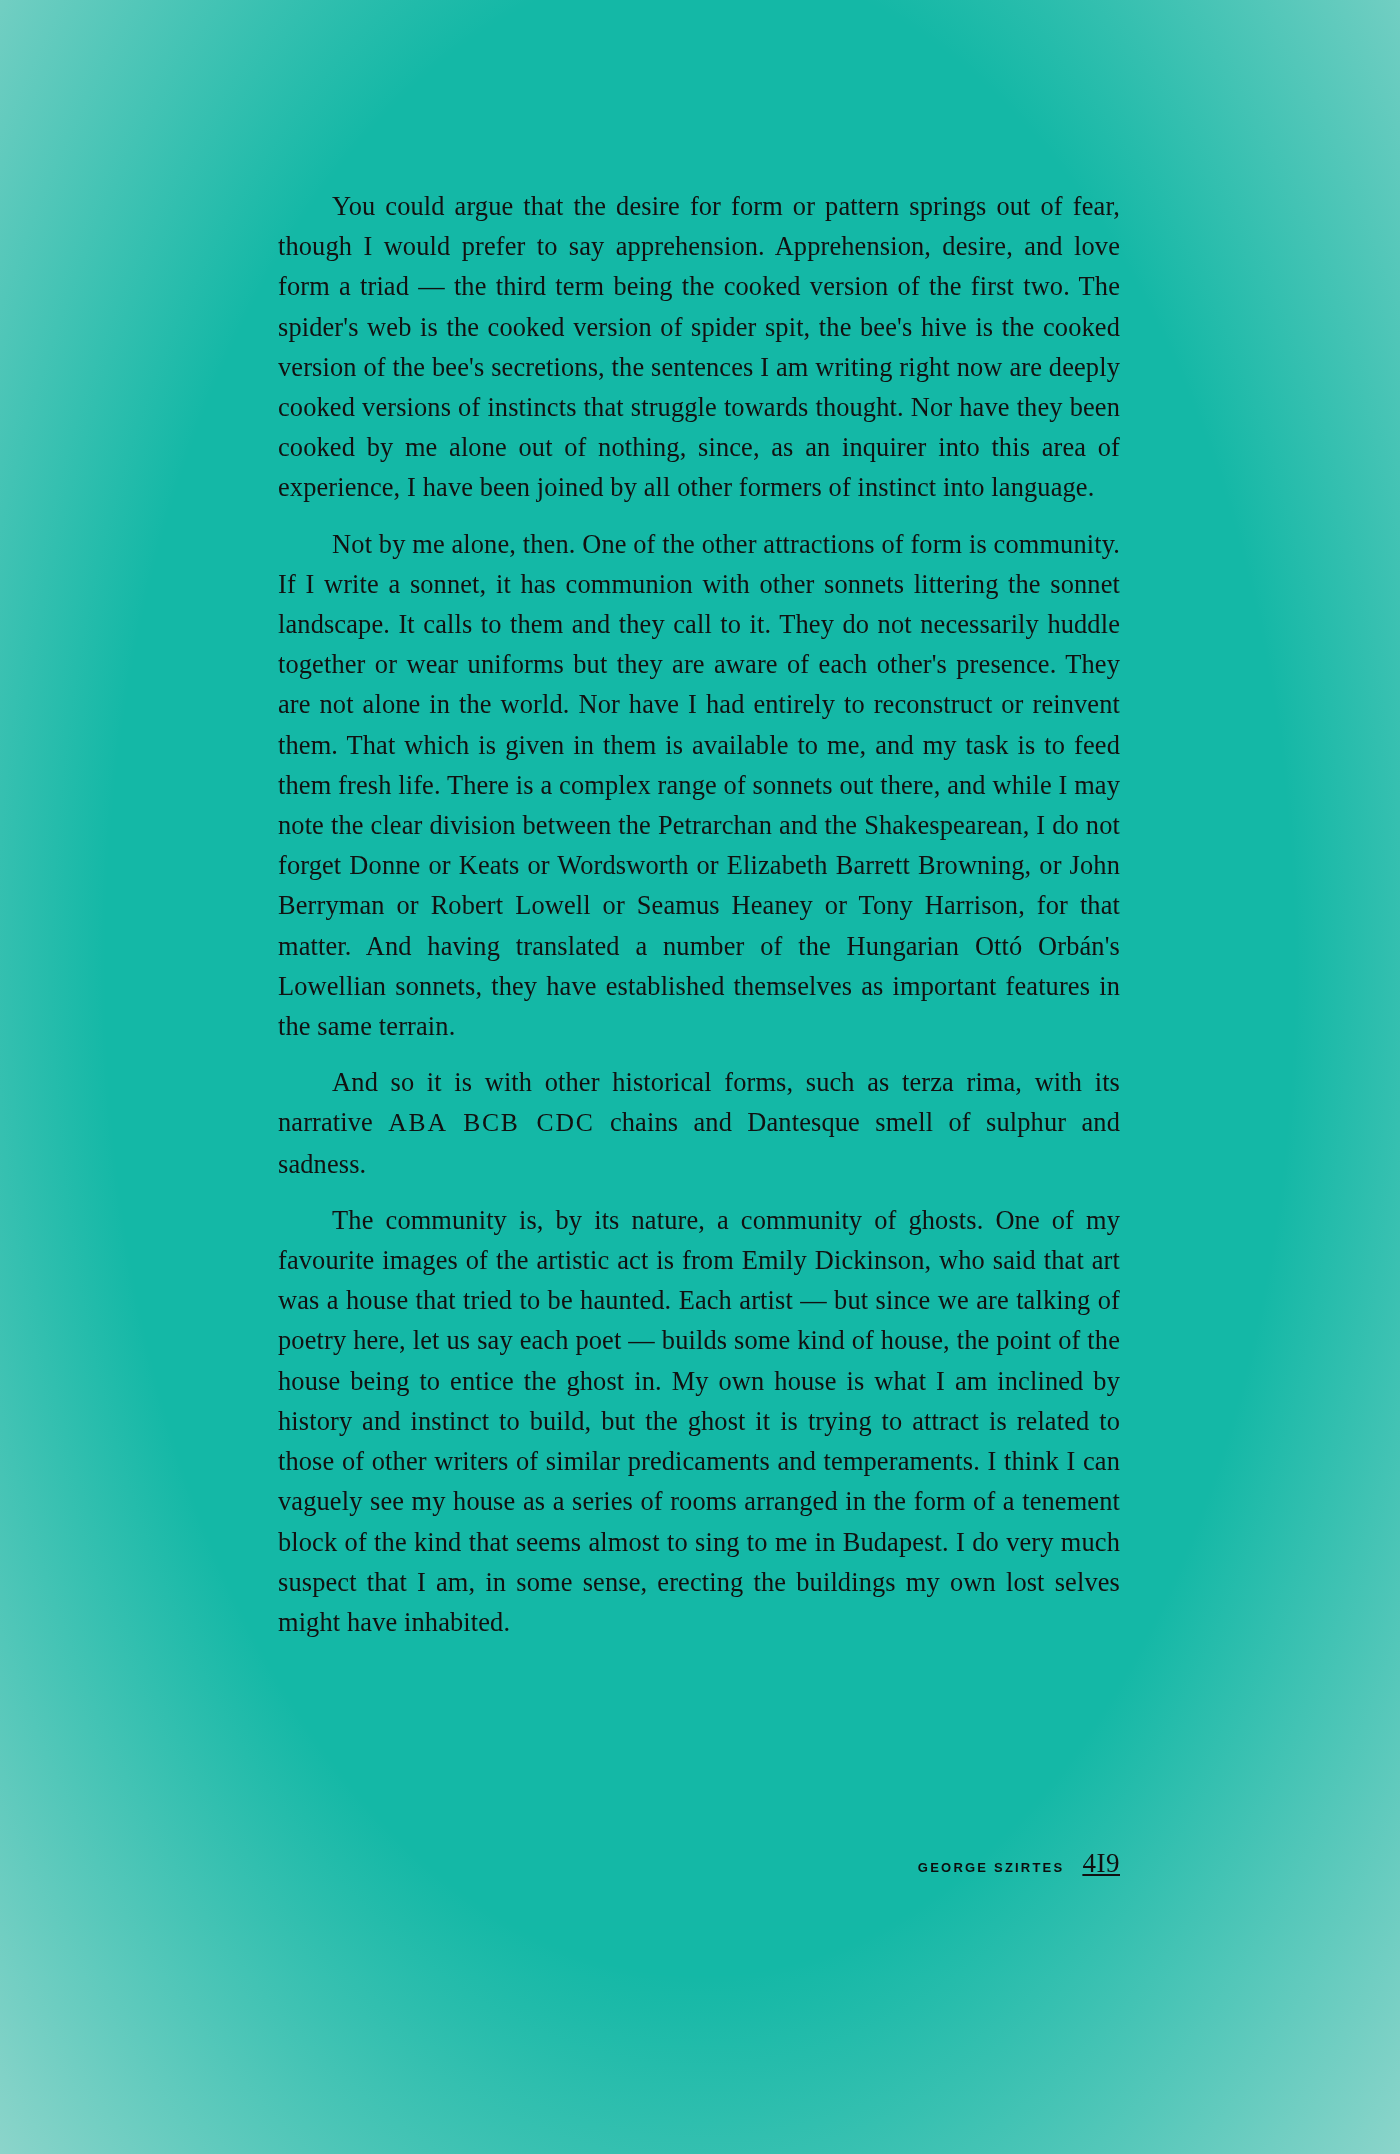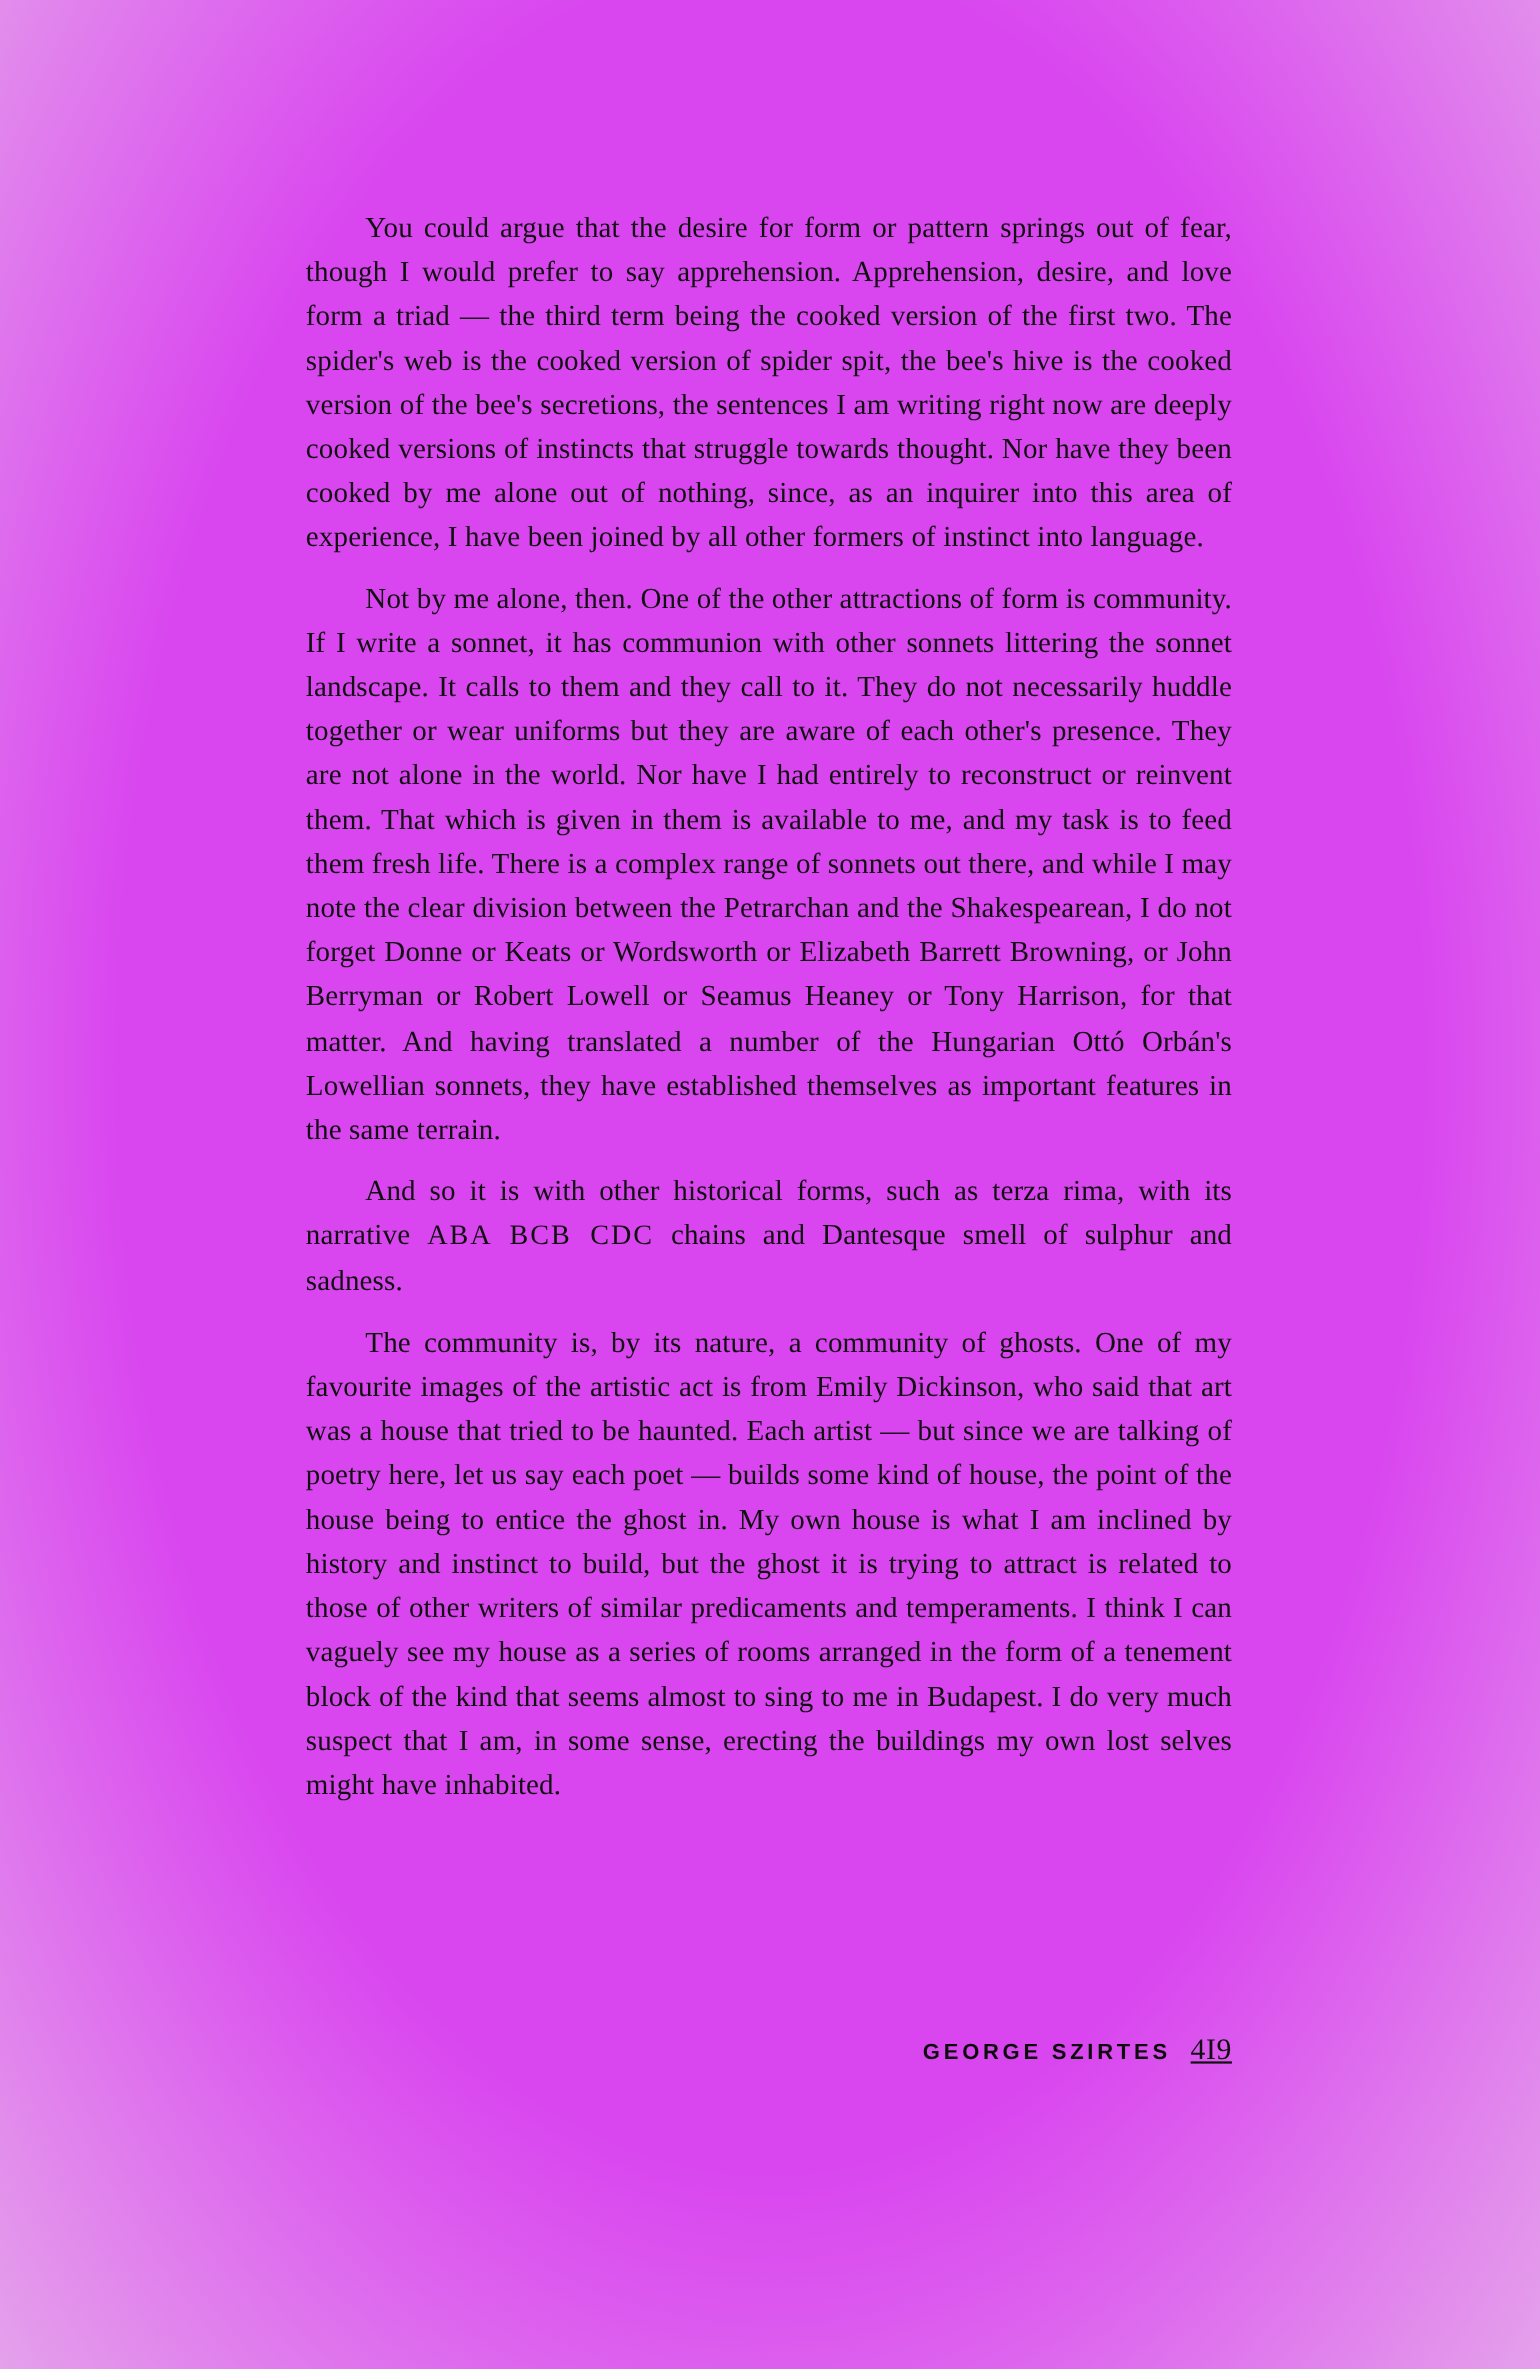--- a/index.html
+++ b/index.html
@@ -12,21 +12,21 @@
     background: #ffffff;
     font-family: "Liberation Serif", "DejaVu Serif", serif;
     color: #141414;
     overflow: hidden;
   }
 
   .page {
     position: relative;
     width: 1400px;
     height: 2154px;
-    background: #d946ef;
+    background: #14b8a6;
     box-sizing: border-box;
   }
 
   
   .scan-tint {
     position: absolute;
     inset: 0;
     background:
       radial-gradient(ellipse at 50% 45%, rgba(255,255,255,0) 60%, rgba(238,236,232,0.55) 100%);
     pointer-events: none;
@@ -68,21 +68,21 @@
     width: 842px;
     display: flex;
     justify-content: flex-end;
     align-items: baseline;
     gap: 18px;
   }
 
   .footer-author {
     font-family: "Liberation Sans", "DejaVu Sans", sans-serif;
     font-weight: bold;
-    font-size: 20px;
+    font-size: 13px;
     letter-spacing: 0.17em;
     color: #0d0d0d;
   }
 
   .footer-page {
     font-family: "Liberation Serif", "DejaVu Serif", serif;
     font-size: 27px;
     letter-spacing: 0.02em;
     color: #101010;
     text-decoration: underline;

